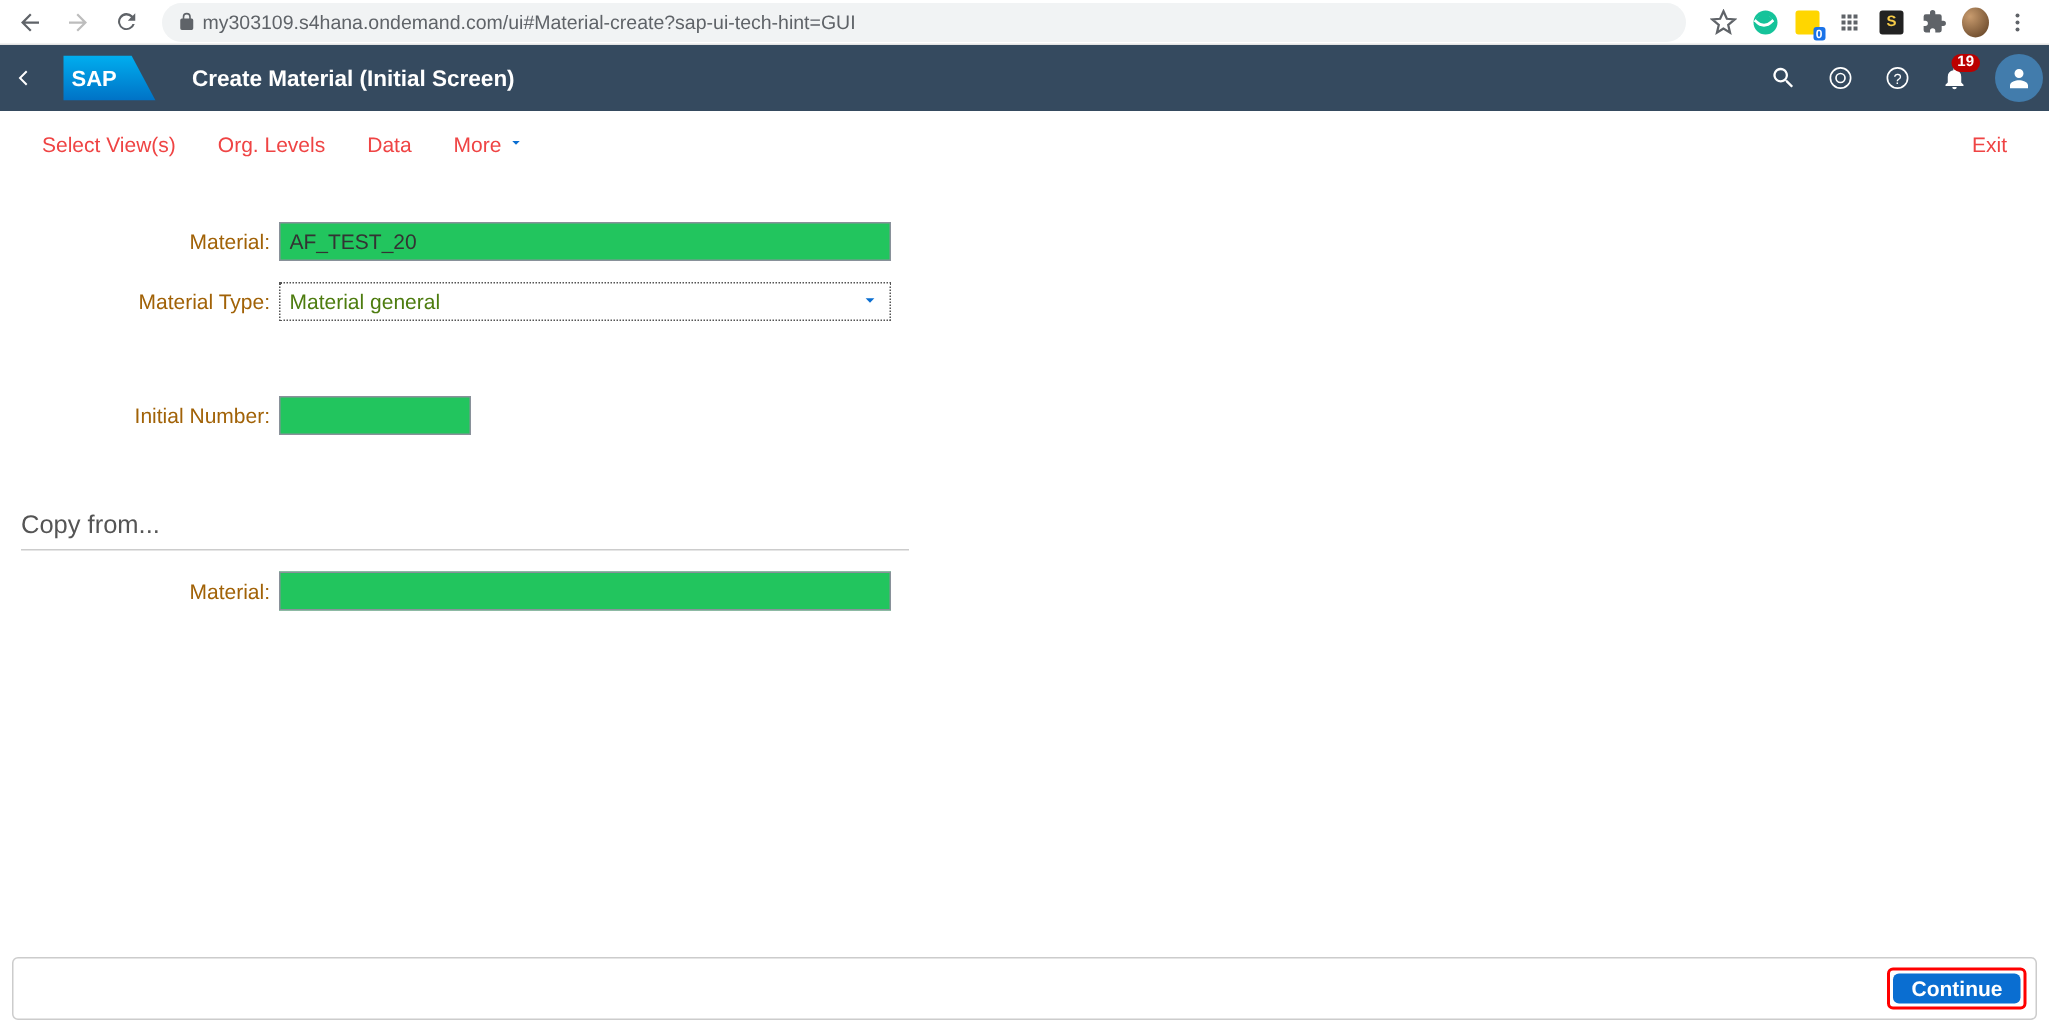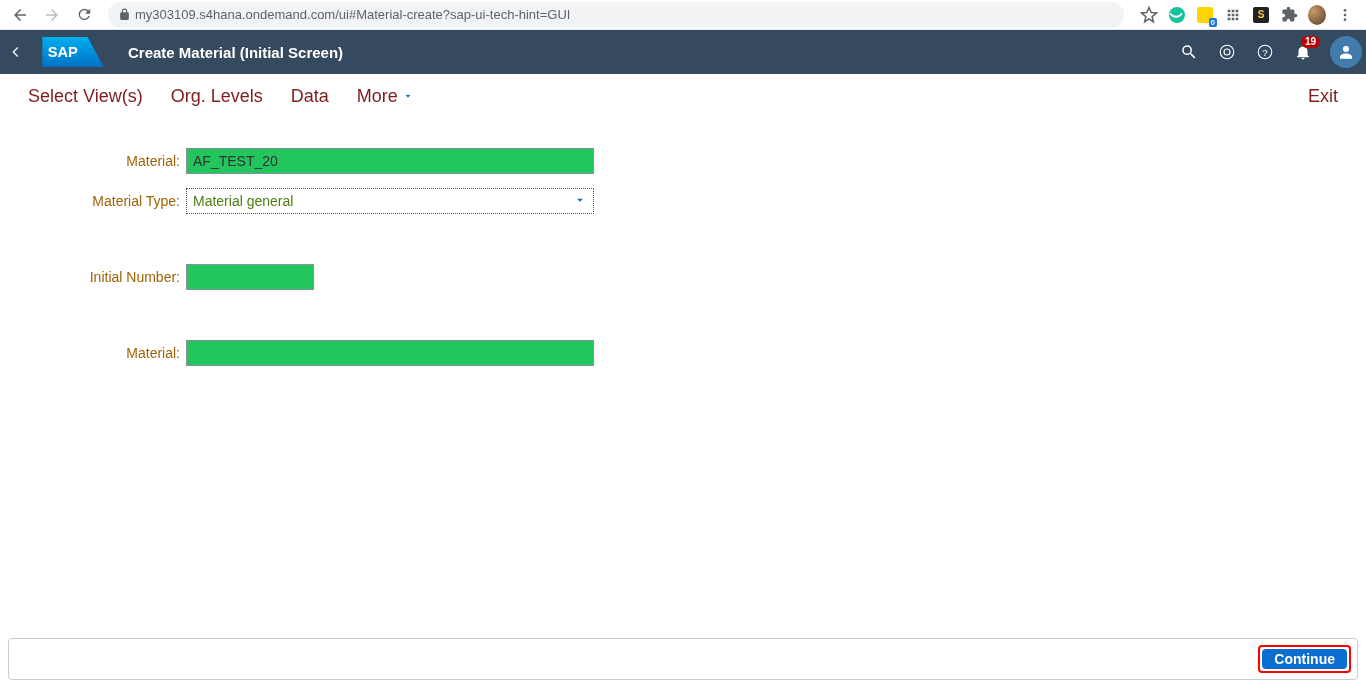--- a/index.html
+++ b/index.html
@@ -28,21 +28,21 @@
     .sap-logo { display: flex; align-items: center; }
     .page-title { font-size: 15px; font-weight: bold; margin-left: 10px; }
     .sap-header-right { display: flex; align-items: center; gap: 18px; }
     .header-icon { width: 20px; height: 20px; display: flex; align-items: center; justify-content: flex-end; cursor: pointer; position: relative; }
     .bell-badge { position: absolute; top: -6px; right: -8px; background: #bb0000; color: #fff; font-size: 10px; font-weight: bold; border-radius: 10px; padding: 1px 4px; line-height: 1; }
     .user-avatar-sap { width: 32px; height: 32px; background: #427cac; border-radius: 50%; display: flex; align-items: center; justify-content: center; }
 
     
     .app-toolbar { height: 44px; display: flex; align-items: center; padding: 0 28px; justify-content: space-between; border-bottom: 0; }
     .toolbar-left { display: flex; gap: 28px; }
-    .toolbar-link { color: #7f1d1d; font-size: 18px; cursor: pointer; display: flex; align-items: center; gap: 4px; }
+    .toolbar-link { color: #ef4444; font-size: 14px; cursor: pointer; display: flex; align-items: center; gap: 4px; }
     .more-chevron svg { fill: #0a6ed1; }
 
     
     .form-area { padding: 30px 14px 0 14px; }
     .form-row { display: flex; align-items: center; margin-bottom: 14px; }
     .form-label { width: 172px; text-align: right; color: #a16207; font-size: 14px; padding-right: 6px; }
     .form-input { height: 26px; border: 1px solid #89919a; padding: 0 6px; font-size: 14px; color: #333; background: #22c55e; }
     .material-input { width: 408px; }
     .type-select { width: 408px; height: 26px; border: 1px dotted #555; padding: 0 6px; font-size: 14px; color: #4d7c0f; background: #fff; display: flex; align-items: center; justify-content: space-between; cursor: pointer; }
     .type-chevron svg { fill: #0a6ed1; }
@@ -212,20 +212,21 @@
 
   <div class="section-gap"></div>
 
   <div class="form-row">
     <div class="form-label">Initial Number:</div>
     <input class="form-input change-input" value="" style="">
   </div>
 
   <div class="section-gap"></div>
 
+  <div class="section-header">Copy from...</div>
 
   <div class="form-row">
     <div class="form-label">Material:</div>
     <input class="form-input copy-input" value="" style="">
   </div>
 </div>
 
 <div class="footer-bar">
   <div class="continue-highlight">
     <button class="continue-btn">Continue</button>

